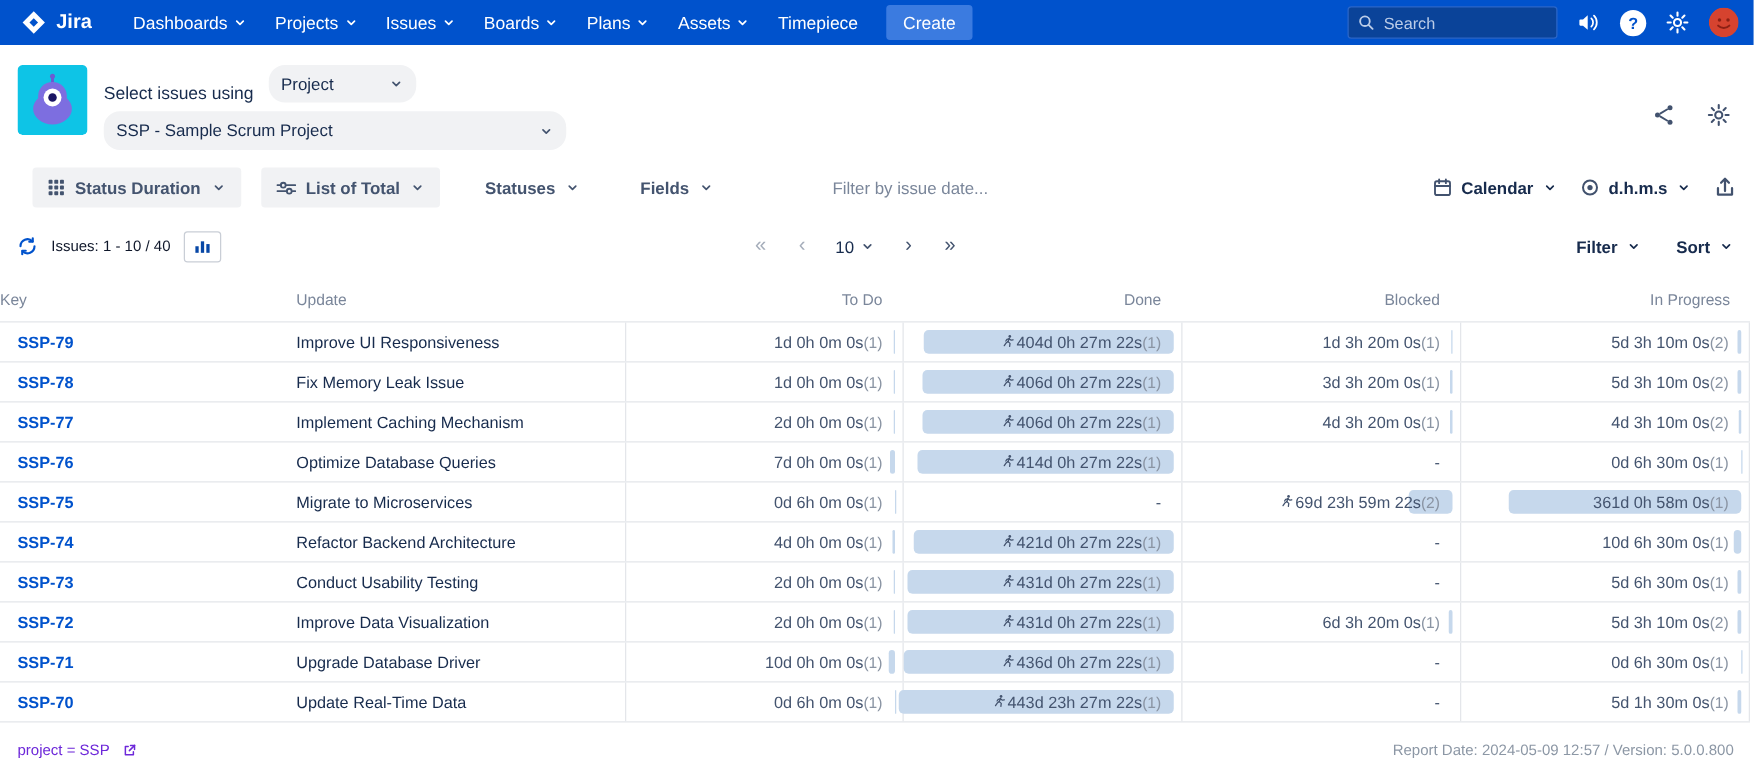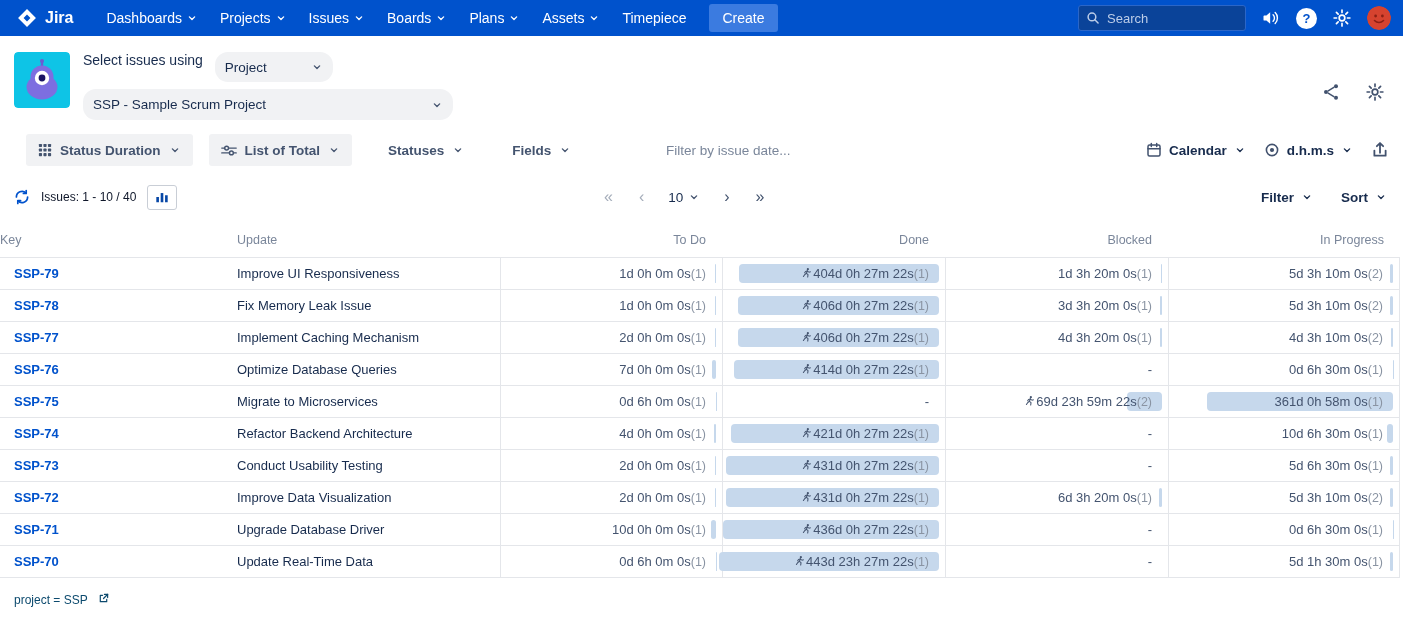--- a/index.html
+++ b/index.html
@@ -25,21 +25,21 @@
   .searchbox input::placeholder{color:#BCCDE8}
   .search-ic{position:absolute;left:8px;top:6px;color:#BCCDE8}
   .navicon{background:none;border:none;color:#fff;cursor:pointer;display:flex;align-items:center;justify-content:center;padding:0}
   .help-badge{width:21px;height:21px;border-radius:50%;background:#fff;color:#0052CC;font-weight:700;font-size:13px;display:flex;align-items:center;justify-content:center;cursor:pointer}
   .avatar{width:24px;height:24px;border-radius:50%;overflow:hidden;cursor:pointer;flex:none}
 
   
   .header{position:relative;height:92px;display:flex;align-items:flex-start;padding:16px 14px 0}
   .app-icon{width:56px;height:56px;border-radius:4px;margin-right:13px;flex:none}
   .hfields{display:flex;flex-direction:column;gap:7px}
-  .hrow{display:flex;align-items:flex-start;gap:12px}
+  .hrow{display:flex;align-items:flex-end;gap:12px}
   .select-label{font-size:14px;color:#172B4D}
   .dd{background:#F1F2F4;border-radius:13px;height:30px;display:flex;align-items:center;justify-content:space-between;gap:10px;padding:0 10px;font-size:13.5px;color:#172B4D;cursor:pointer}
   .dd-type{width:118px}
   .dd-main{width:370px;height:31px}
   .dd .chev{color:#44546F}
   .header-icons{position:absolute;right:18px;top:46px;display:flex;align-items:center;gap:24px;color:#42526E}
   .hicon{background:none;border:none;color:#42526E;cursor:pointer;padding:0}
 
   
   .toolbar{position:relative;height:44px;display:flex;align-items:center;padding:0 26px;gap:16px}
@@ -78,21 +78,21 @@
   .cell.sum{color:#172B4D;white-space:nowrap;overflow:hidden}
   .cell.num{position:relative;justify-content:flex-end;padding-right:16px;border-left:1px solid #E4E6EA}
   .cell.num.last{border-right:1px solid #E4E6EA}
   .bar{position:absolute;right:6px;top:6px;bottom:6px;background:#C6D8EC;border-radius:4px;z-index:0}
   .cellval{position:relative;z-index:1;display:flex;align-items:center;gap:0;color:#44546F;font-size:13px;white-space:nowrap}
   .cnt{color:#8A94A3;font-size:12.5px}
   .runner{width:13px;height:13px;color:#44546F;flex:none}
 
   
   .footer{display:flex;justify-content:space-between;align-items:center;padding:15px 16px 0 14px;color:#8C97A5;font-size:12px}
-  .footer-left{display:flex;gap:10px;cursor:pointer;color:#0c4a6e}
+  .footer-left{display:flex;align-items:center;gap:10px;cursor:pointer;color:#6d28d9}
 </style>
 </head>
 <body>
 
 <svg width="0" height="0" style="position:absolute" aria-hidden="true">
   <defs>
     <symbol id="i-chev" viewBox="0 0 16 16">
         <path d="M4.5 6.5L8 10l3.5-3.5" fill="none" stroke="currentColor" stroke-width="1.8" stroke-linecap="round" stroke-linejoin="round"></path>
       </symbol>
     <symbol id="i-search" viewBox="0 0 16 16">
@@ -820,13 +820,14 @@
   </div>
 </div>
 
 <div class="footer">
   <div class="footer-left">
     <span>project = SSP</span>
     <svg class="i11">
         <use href="#i-ext"></use>
       </svg>
   </div>
+  <div>Report Date: 2024-05-09 12:57 / Version: 5.0.0.800</div>
 </div>
 
 </body></html>

